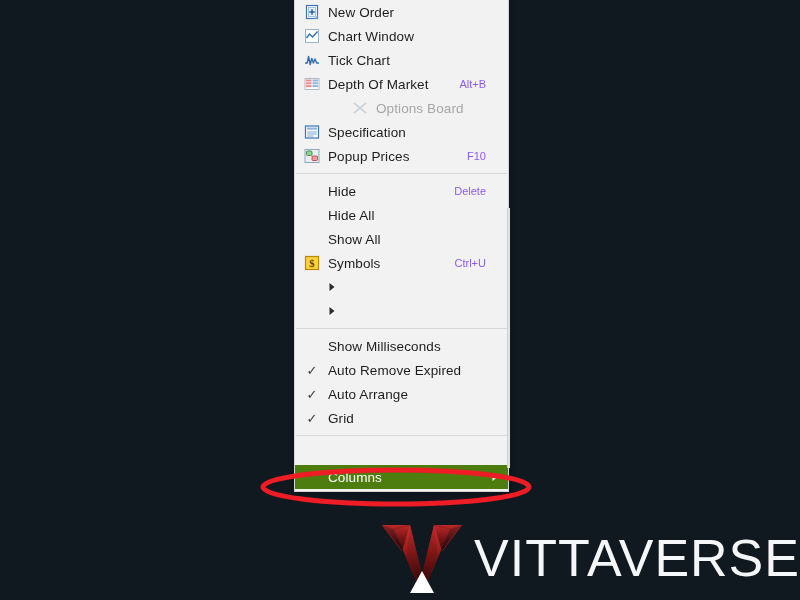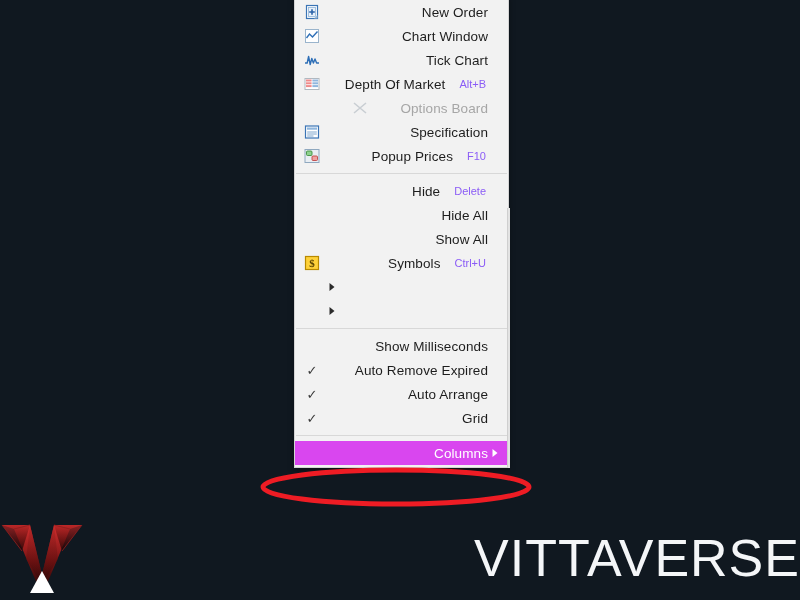--- a/index.html
+++ b/index.html
@@ -39,39 +39,39 @@
     align-items: center;
     padding: 0 6px 0 0;
     font-size: 13.5px;
     color: #1d1d1d;
     white-space: nowrap;
   }
 
   .menu-item.disabled { color: #a6a6a6; margin-left: 48px; }
 
   .menu-item.highlight {
-    background: #d946ef;
+    background: #4d7c0f;
     color: #ffffff;
+    margin-top: 24px;
   }
 
   .mi-iconbox {
     width: 26px;
     min-width: 26px;
     height: 22px;
     display: flex;
     align-items: center;
     justify-content: center;
     margin-left: 4px;
   }
 
   .mi-label {
     flex: 1 1 auto;
     padding-left: 3px;
     letter-spacing: 0.1px;
-    text-align: right;
   }
 
   .mi-shortcut {
     font-size: 11px;
     color: #8b5cf6;
     padding-left: 14px;
     padding-right: 2px;
   }
 
   .mi-arrow {
@@ -120,21 +120,21 @@
 
   
   #logo-block {
     position: absolute;
     left: 0;
     top: 516px;
     width: 800px;
     height: 84px;
     display: flex;
     align-items: center;
-    justify-content: space-between;
+    justify-content: flex-end;
     gap: 10px;
   }
 
   #logo-wordmark {
     font-family: "Liberation Sans", sans-serif;
     font-size: 52px;
     font-weight: 400;
     letter-spacing: 1px;
     color: #f4f6f8;
     line-height: 1;

